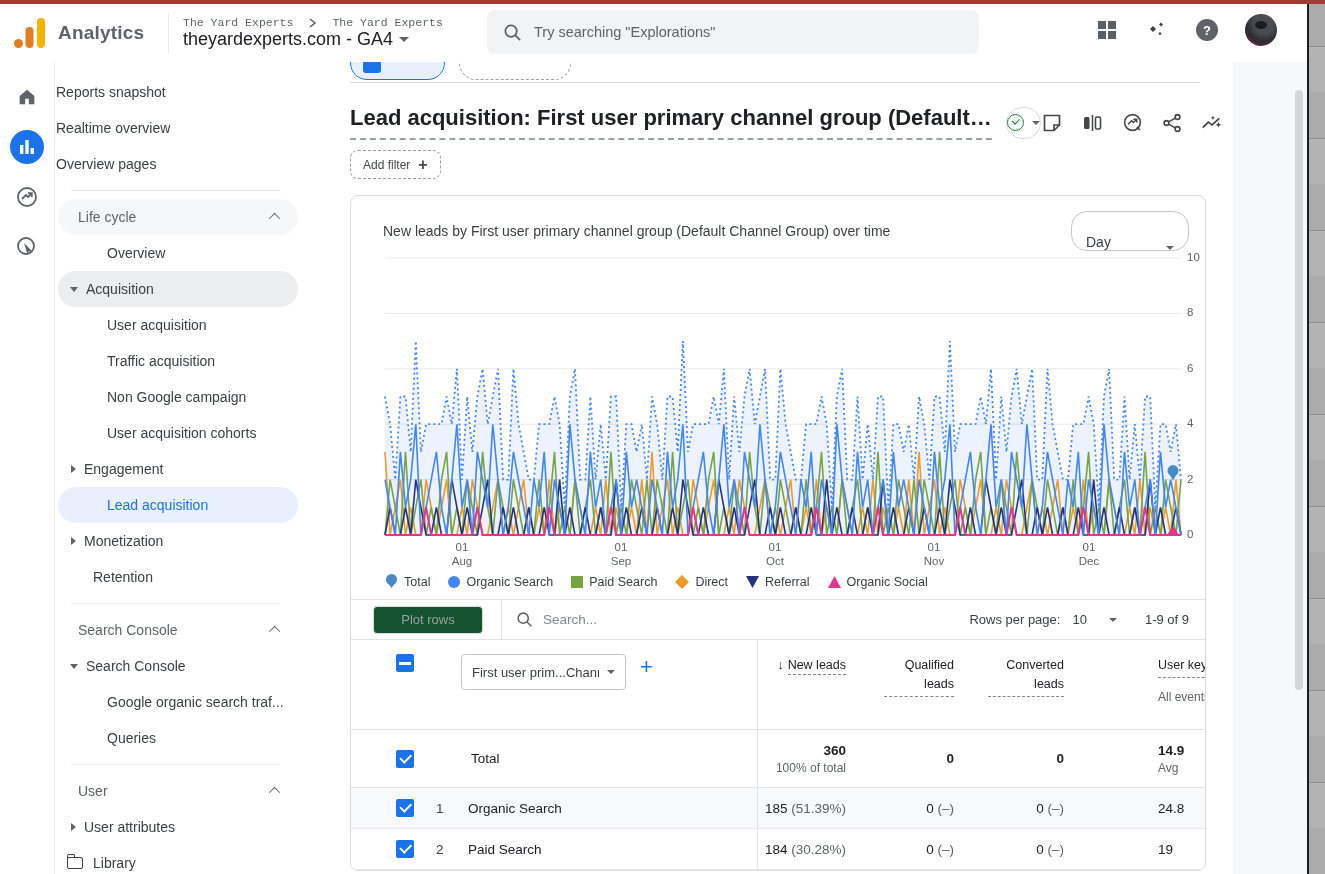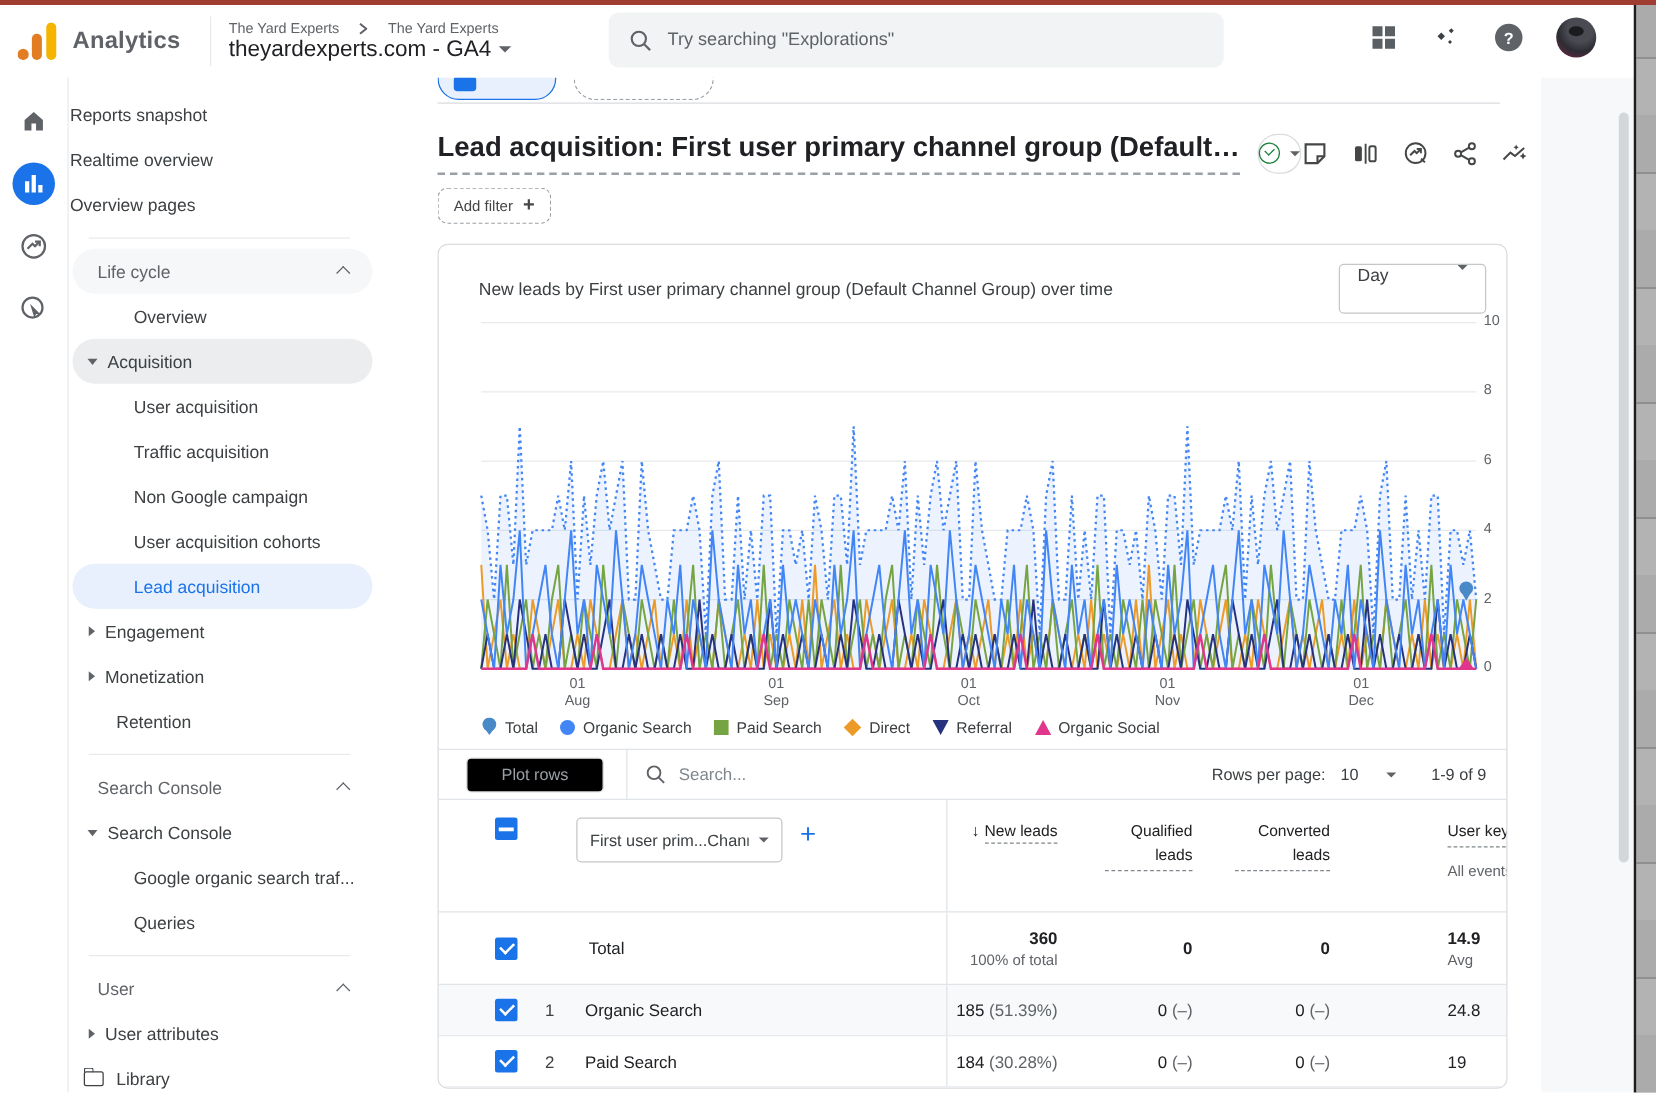--- a/index.html
+++ b/index.html
@@ -8,21 +8,21 @@
   .red-strip { position:absolute; top:0; left:0; width:1325px; height:4px; background:#a03c32; z-index:60; }
   .window-strip { position:absolute; top:0; right:0; width:18px; height:874px;
     background:repeating-linear-gradient(180deg,#ababab 0 46px,#8f8f8f 46px 47px,#b3b3b3 47px 92px);
     border-left:2px solid #1d1d1d; z-index:50; }
   
   .appbar { position:absolute; top:4px; left:0; width:1307px; height:58px; background:#fff; display:flex; align-items:center; }
   .logo-block { display:flex; align-items:center; width:168px; padding-left:14px;font-weight:bold; }
   .ga-logo { width:34px; height:30px; margin-right:10px; }
   .product-name { font-size:19px; color:#5f6368; letter-spacing:.2px; }
   .prop-block { padding-left:14px; border-left:1px solid #e8eaed; height:40px; display:flex; flex-direction:column; justify-content:center; }
-  .breadcrumb { font-size:11.5px; color:#5f6368; display:flex; gap:16px; align-items:center; }
+  .breadcrumb { font-size:11.5px; color:#5f6368; display:flex; gap:16px; align-items:center;font-family:Liberation Mono, monospace; }
   .crumb-sep { color:#5f6368; font-size:10px; }
   .prop-name { font-size:18px; color:#202124; display:flex; align-items:center; gap:6px; }
   .caret-dn { width:0; height:0; border-left:5px solid transparent; border-right:5px solid transparent; border-top:5px solid #5f6368; display:inline-block; }
   .searchbar { position:absolute; left:487px; top:6px; width:492px; height:44px; background:#f1f3f4; border-radius:8px;
     display:flex; align-items:center; padding:0 16px; gap:12px; }
   .search-ph { font-size:14.5px; color:#5f6368; }
   .appbar-right { position:absolute; right:30px; top:10px; display:flex; align-items:center; gap:26px; }
   .ibtn { width:24px; height:24px; display:flex; align-items:center; justify-content:center; color:#5f6368; }
   .help-circ { width:22px; height:22px; border-radius:50%; background:#5f6368; color:#fff; font-size:13px; font-weight:bold;
     display:flex; align-items:center; justify-content:center; }
@@ -69,34 +69,34 @@
   .caret-sm { width:0; height:0; border-left:4px solid transparent; border-right:4px solid transparent; border-top:4.5px solid #5f6368; }
   .title-icons { margin-left:auto; display:flex; gap:17px; align-items:center; color:#444746; }
   .ticon { width:23px; height:23px; display:flex; align-items:center; justify-content:center; }
   .addfilter-row { margin:10px 0 0 50px; }
   .add-filter { display:inline-flex; align-items:center; gap:8px; height:29px; padding:0 12px; border:1px dashed #9aa0a6; border-radius:8px; font-size:12px; color:#444746; }
   .plus-sm { font-size:16px; color:#444746; font-weight:bold; }
   
   .card { margin:16px 0 0 50px; width:856px; border:1px solid #dadce0; border-radius:8px; background:#fff; overflow:hidden; }
   .card-head { display:flex; align-items:center; padding:14px 16px 6px 32px; height:62px; }
   .chart-title { font-size:14px; color:#3c4043; }
-  .day-select { margin-left:auto; width:118px; height:40px; border:1px solid #c4c7c5; border-radius:4px;
-    display:flex; align-items:flex-start; padding:0 14px; font-size:14px; color:#3c4043; }
+  .day-select { margin-left:auto; width:118px; height:40px; border:1px solid #c4c7c5; border-radius:16px;
+    display:flex; align-items:flex-end; padding:0 14px; font-size:14px; color:#3c4043; }
   .day-select .caret-sm { margin-left:auto; }
   .chart-zone { position:relative; margin-left:34px; width:820px; height:312px; }
   #chart-svg { position:absolute; left:0; top:0; width:796px; height:277px; overflow:visible; }
   .y-labels div { position:absolute; left:802px; width:20px; font-size:11.5px; color:#5f6368; text-align:left; }
   .x-labels div { position:absolute; top:282px; width:40px; margin-left:-20px; text-align:center; font-size:11.5px; color:#5f6368; line-height:14px; }
   .legend { display:flex; gap:18px; margin:4px 0 10px 34px; align-items:center; font-size:12.5px; color:#3c4043; }
   .legend .li { display:flex; align-items:center; gap:6px; }
   
   .tbl-divider { border-top:1px solid #e0e3e7; }
   .toolbar { display:flex; align-items:center; height:40px; padding:0 16px 0 22px; font-size:13px; color:#3c4043; border-bottom:1px solid #e0e3e7; }
   .plot-rows { width:110px; height:28px; border:1px solid #dadce0; border-radius:4px; color:#9aa0a6; font-size:13px;
-    display:flex; align-items:center; justify-content:center; background:#000000; }
+    display:flex; align-items:center; justify-content:center; background:#14532d; }
   .tb-sep { width:1px; height:40px; background:#e0e3e7; margin:0 14px 0 18px; }
   .tb-search { display:flex; align-items:center; gap:10px; color:#80868b; font-size:13.5px; }
   .tb-right { margin-left:auto; display:flex; align-items:center; }
   .rpp-val { margin-left:12px; display:flex; align-items:center; gap:22px; }
   .range { margin-left:28px; }
   .trow { display:flex; align-items:stretch; }
   .t-left { width:406px; display:flex; align-items:center; padding-left:45px; flex:none; }
   .t-metrics { flex:1; display:grid; grid-template-columns:104px 108px 110px 150px; border-left:1px solid #e0e3e7; }
   .cell { text-align:right; padding-right:16px; font-size:13.5px; display:flex; flex-direction:column; justify-content:center; align-items:flex-end; }
   .cell.uk { align-items:flex-start; text-align:left; padding-left:78px; padding-right:0; white-space:nowrap; }
@@ -237,27 +237,27 @@
     </div>
   <div class="snav child">
       <span>Traffic acquisition</span>
     </div>
   <div class="snav child">
       <span>Non Google campaign</span>
     </div>
   <div class="snav child">
       <span>User acquisition cohorts</span>
     </div>
-  <div class="snav active">
-      <span>Lead acquisition</span>
-    </div>
   <div class="snav parent">
     <span class="tri-r"></span>
       <span>Engagement</span>
   </div>
+  <div class="snav active">
+      <span>Lead acquisition</span>
+    </div>
   <div class="snav parent">
     <span class="tri-r"></span>
       <span>Monetization</span>
   </div>
   <div class="snav parent" style="padding-left:35px">
       <span>Retention</span>
     </div>
   <div class="sdiv"></div>
   <div class="snav hdr">
     <span>Search Console</span>

